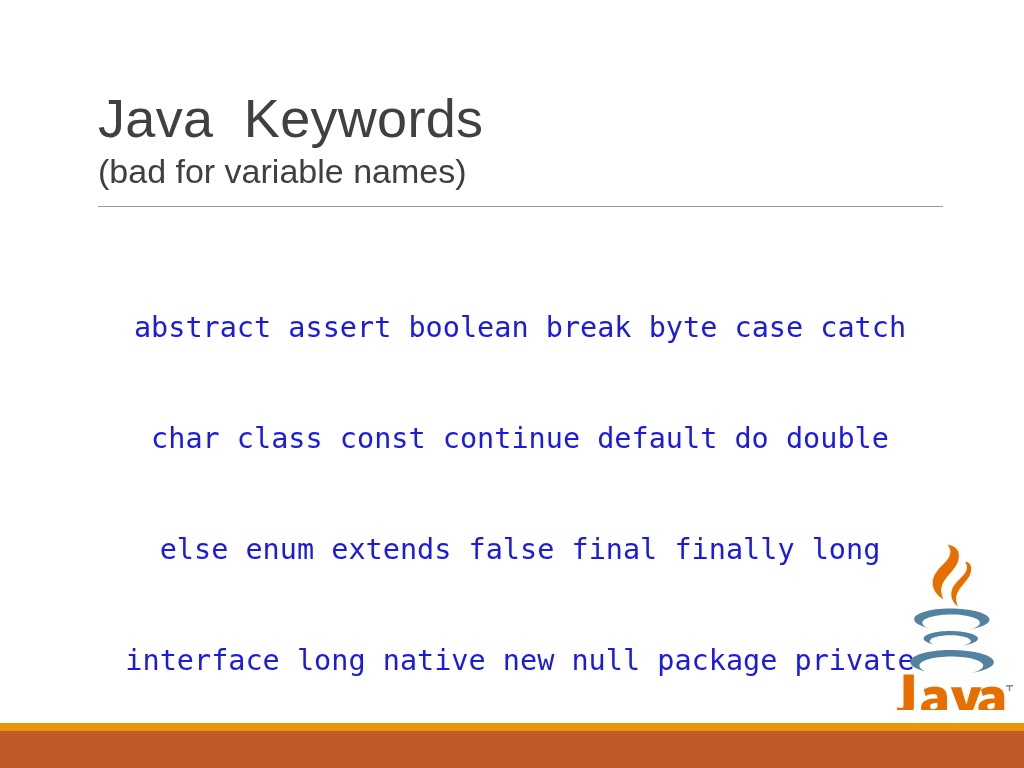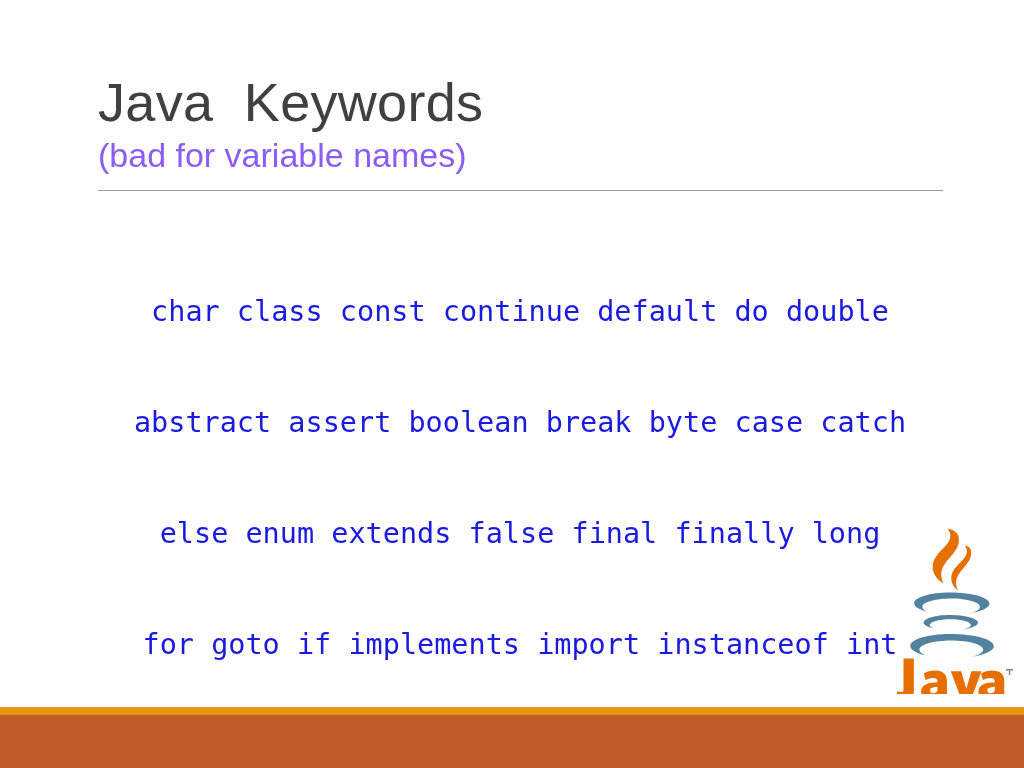--- a/index.html
+++ b/index.html
@@ -13,41 +13,42 @@
     overflow: hidden;
     font-family: "Liberation Sans", sans-serif;
     position: relative;
   }
   .slide {
     position: absolute;
     inset: 0;
     width: 1024px;
     height: 664px;
     background: #ffffff;
+    margin-top: 16px;
   }
 
   
   .title-block {
     position: absolute;
     left: 98px;
     top: 72px;
     width: 845px;
   }
   .slide-title {
     font-size: 54px;
     line-height: 60px;
     color: #404040;
     font-weight: 400;
     letter-spacing: 0.3px;
     white-space: pre;
   }
   .slide-subtitle {
     font-size: 34px;
     line-height: 42px;
-    color: #8b5cf6;
+    color: #404040;
     font-weight: 400;
     margin-top: 2px;
     white-space: pre;
   }
   .title-rule {
     position: absolute;
     left: 98px;
     top: 190px;
     width: 845px;
     height: 1px;
@@ -104,24 +105,23 @@
 <div class="slide">
 
   <div class="title-block">
     <div class="slide-title">Java  Keywords</div>
     <div class="slide-subtitle">(bad for variable names)</div>
   </div>
 
   <div class="title-rule"></div>
 
   <div class="keywords">
+    <span class="kw-line">abstract assert boolean break byte case catch</span>
     <span class="kw-line">char class const continue default do double</span>
-    <span class="kw-line">abstract assert boolean break byte case catch</span>
     <span class="kw-line">else enum extends false final finally long</span>
-    <span class="kw-line">for goto if implements import instanceof int</span>
     <span class="kw-line">interface long native new null package private</span>
     
     
     
   </div>
 
   <div class="java-logo">
     <svg viewBox="0 0 128 172" xmlns="http://www.w3.org/2000/svg">
 
       <g fill="#e76f00">

